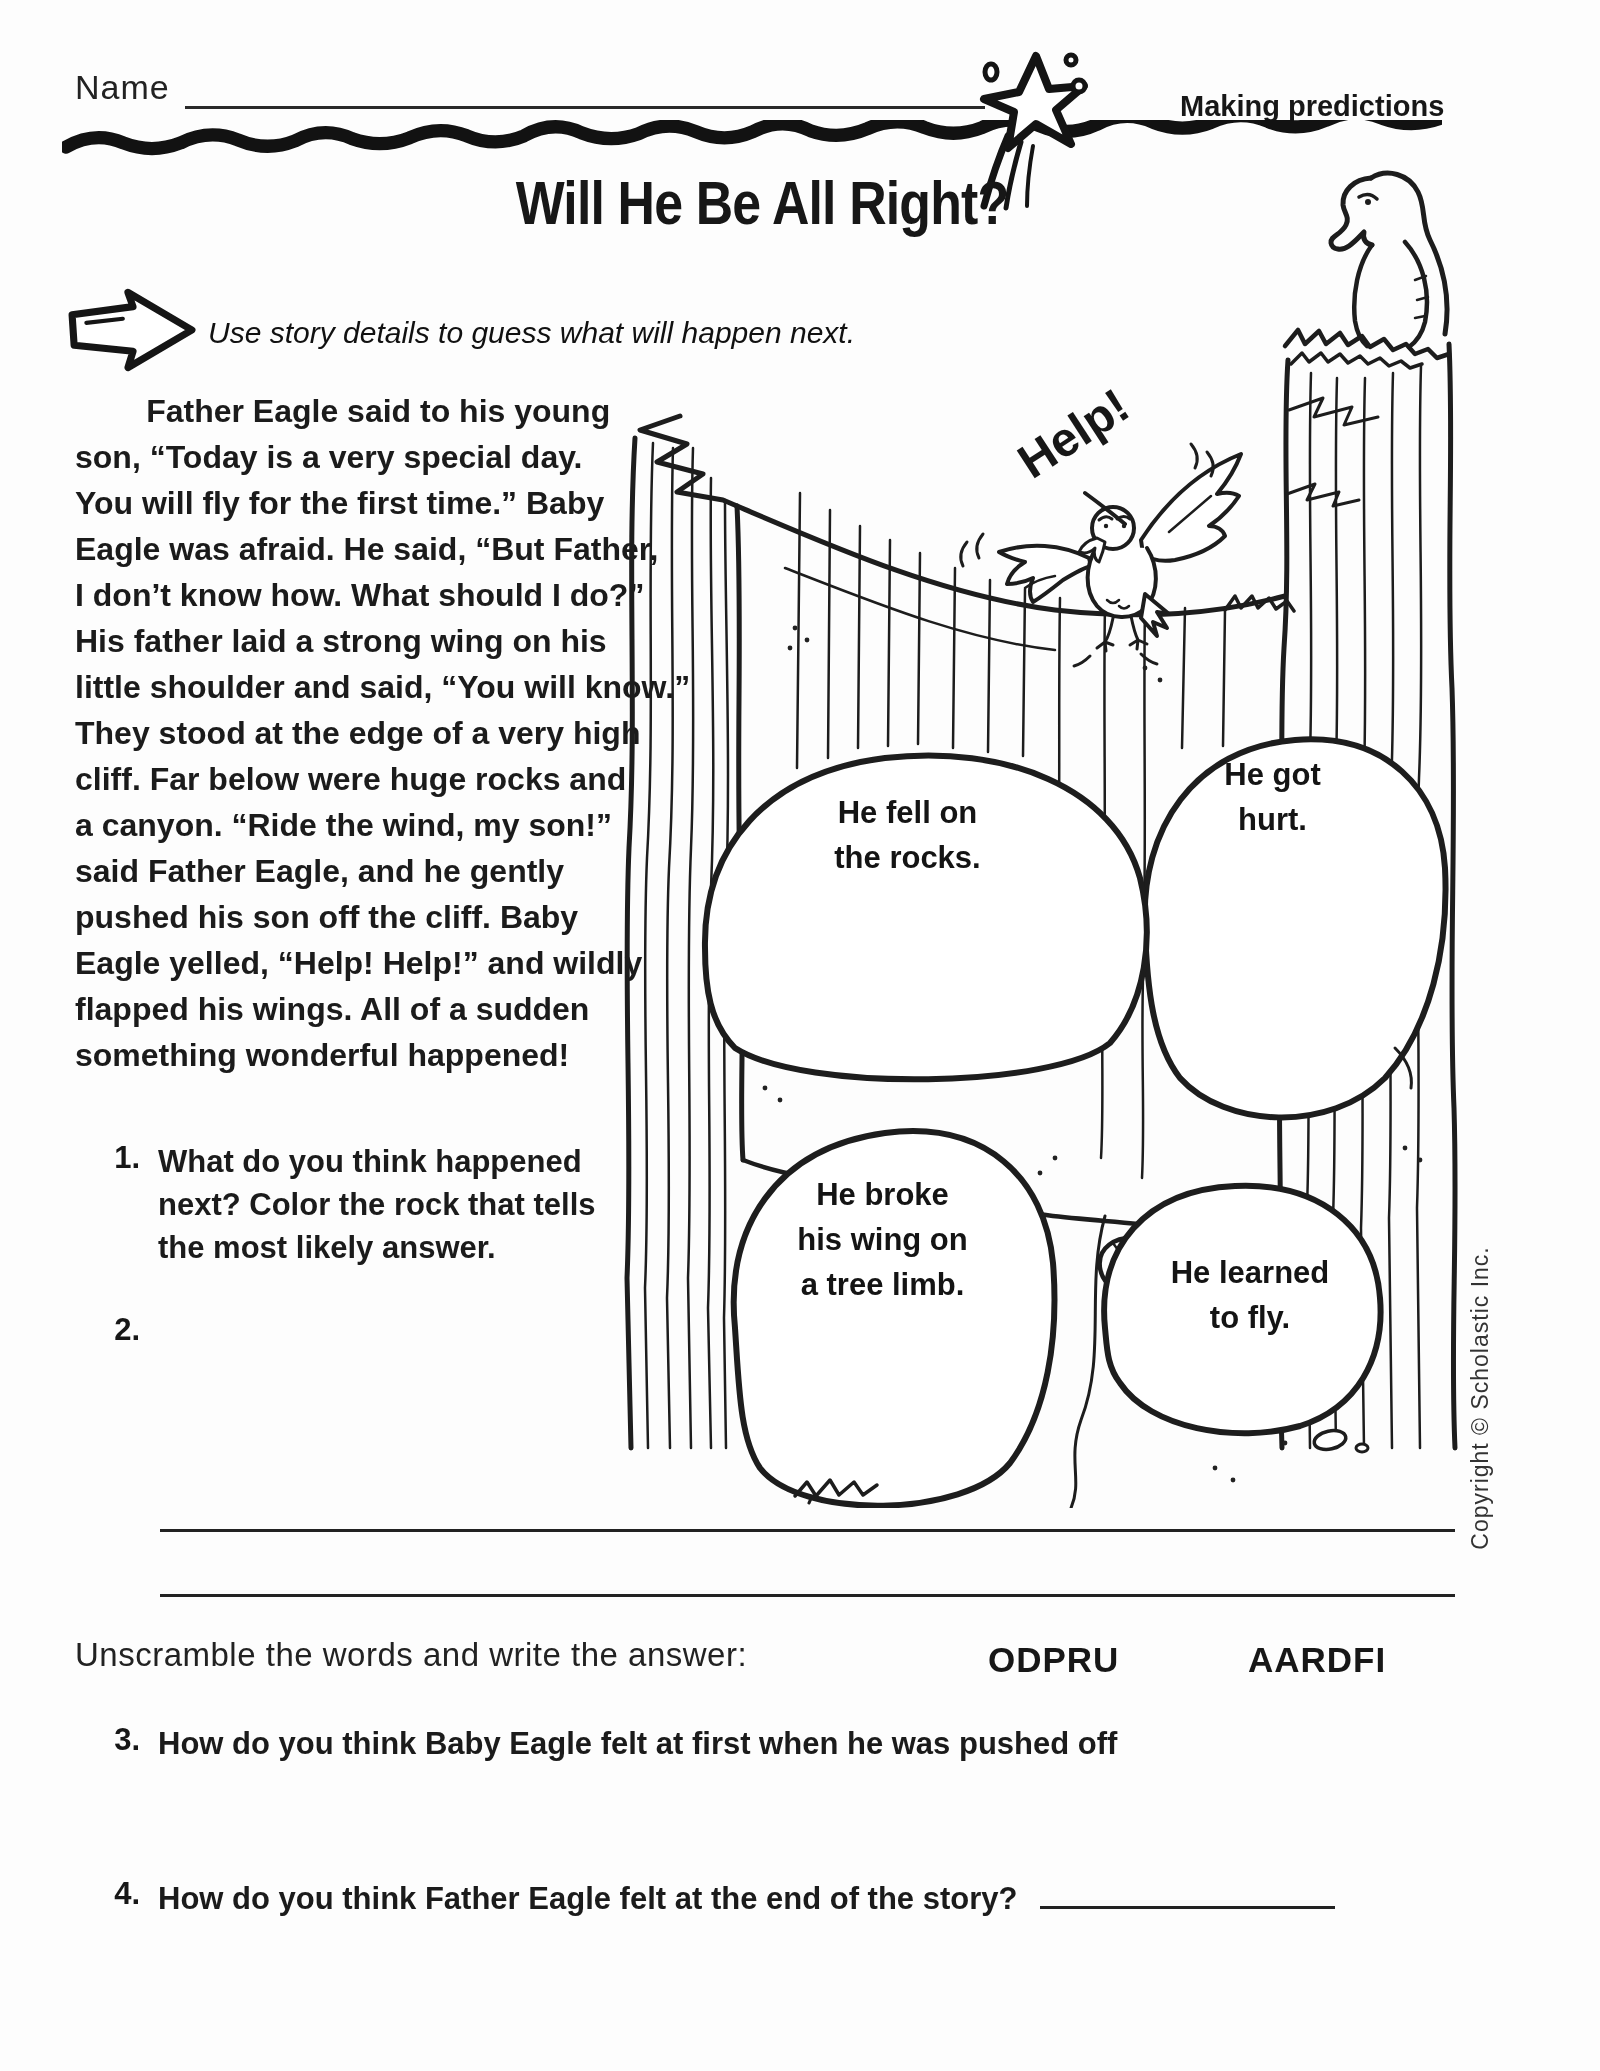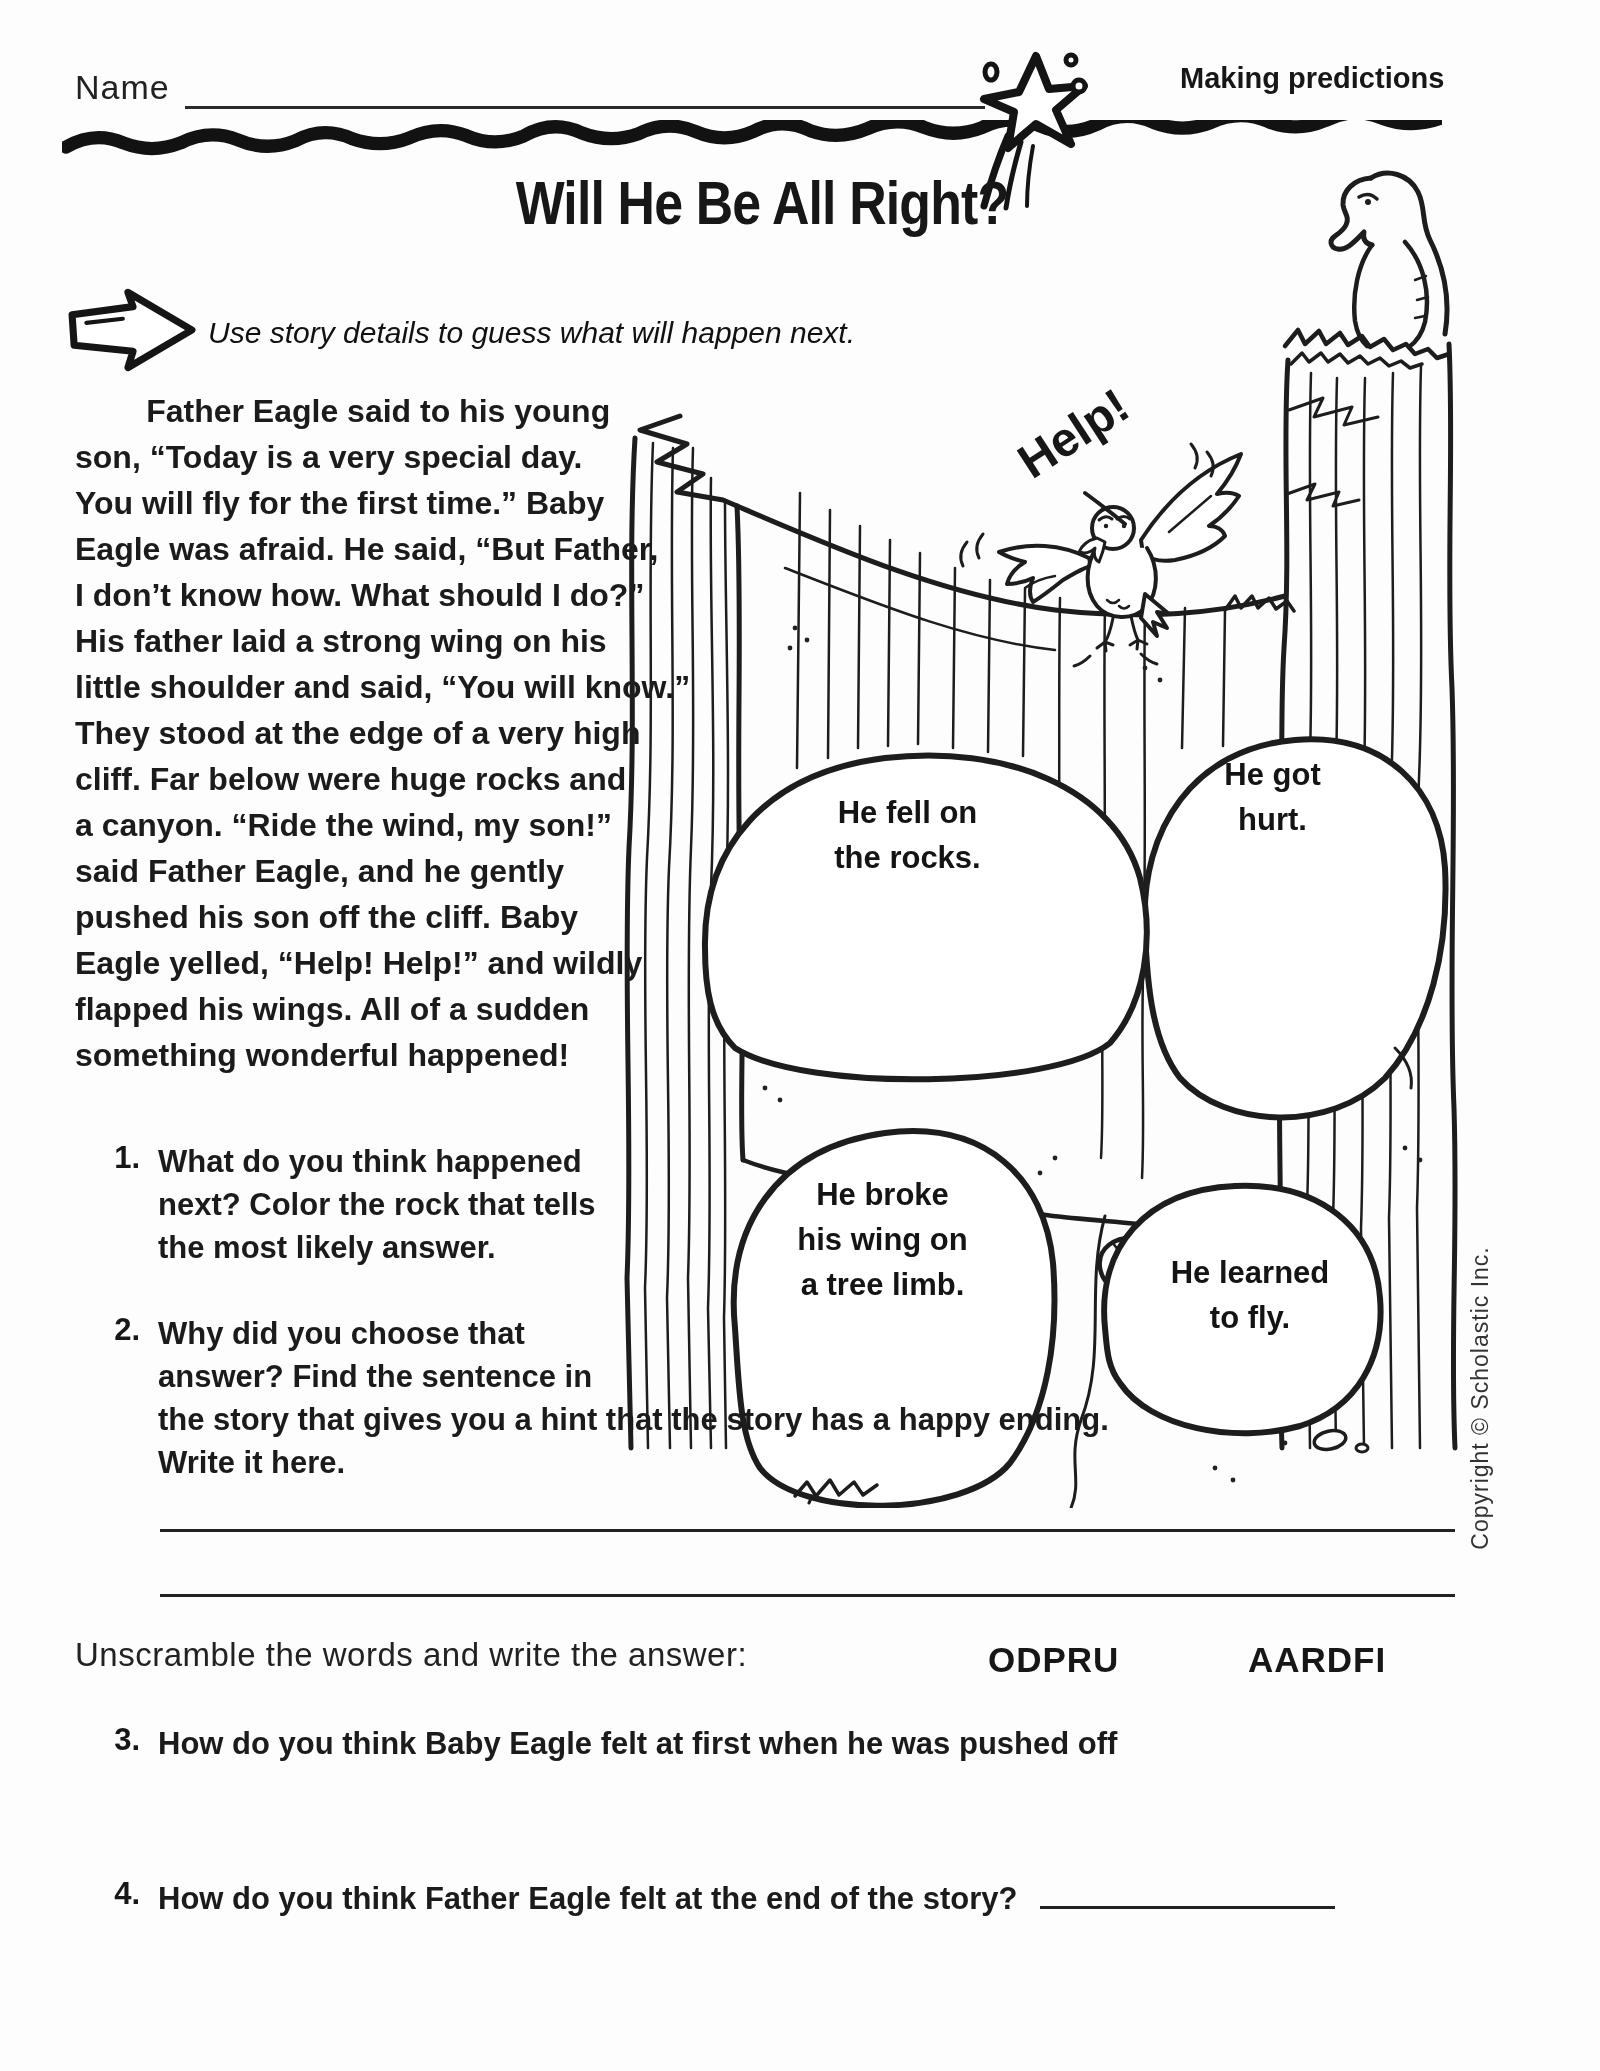--- a/index.html
+++ b/index.html
@@ -7,21 +7,21 @@
     position:relative;width:1600px;height:2071px;margin:0 auto;
     background:#fdfdfd;color:#171717;overflow:hidden;
     font-family:"Liberation Sans",sans-serif;
   }
   .abs{position:absolute;}
   .pre{white-space:pre;}
 
   
   .name-label{left:75px;top:68px;font-size:34px;font-weight:400;letter-spacing:1px;color:#222;}
   .name-line{left:185px;top:106px;width:800px;border-top:3px solid #2a2a2a;}
-  .topic-label{left:1180px;top:62px;font-size:29px;font-weight:700;letter-spacing:0;}
+  .topic-label{left:1180px;top:90px;font-size:29px;font-weight:700;letter-spacing:0;}
   .wavy-svg{left:62px;top:120px;}
   .star-svg{left:966px;top:44px;}
 
   
   .page-title{left:162px;top:168px;width:1200px;text-align:center;font-size:61px;font-weight:700;
     letter-spacing:-1px;transform:scaleX(.85);transform-origin:center;}
   .arrow-svg{left:66px;top:286px;}
   .directions{left:208px;top:316px;font-size:30px;font-style:italic;font-weight:400;color:#111;}
 
   
@@ -242,24 +242,20 @@
 a tree limb.</div>
   <div class="abs rock-label rock-label-4">He learned
 to fly.</div>
 
   <span class="abs q-num" style="left:95px;top:1140px;">1.</span>
   <div class="abs q-text pre" style="left:158px;top:1140px;">What do you think happened
 next? Color the rock that tells
 the most likely answer.</div>
 
   <span class="abs q-num" style="left:95px;top:1312px;">2.</span>
-  <div class="abs q-text pre" style="left:158px;top:1312px;">Why did you choose that
-answer? Find the sentence in
-the story that gives you a hint that the story has a happy ending.
-Write it here.</div>
 
   <div class="abs answer-line" style="left:160px;top:1529px;width:1295px;"></div>
   <div class="abs answer-line" style="left:160px;top:1594px;width:1295px;"></div>
 
   <div class="abs unscramble-prompt">Unscramble the words and write the answer:</div>
   <span class="abs scramble-word" style="left:988px;top:1640px;">ODPRU</span>
   <span class="abs scramble-word" style="left:1248px;top:1640px;">AARDFI</span>
 
   <span class="abs q-num" style="left:95px;top:1722px;">3.</span>
   <div class="abs q-text pre" style="left:158px;top:1722px;">How do you think Baby Eagle felt at first when he was pushed off</div>

